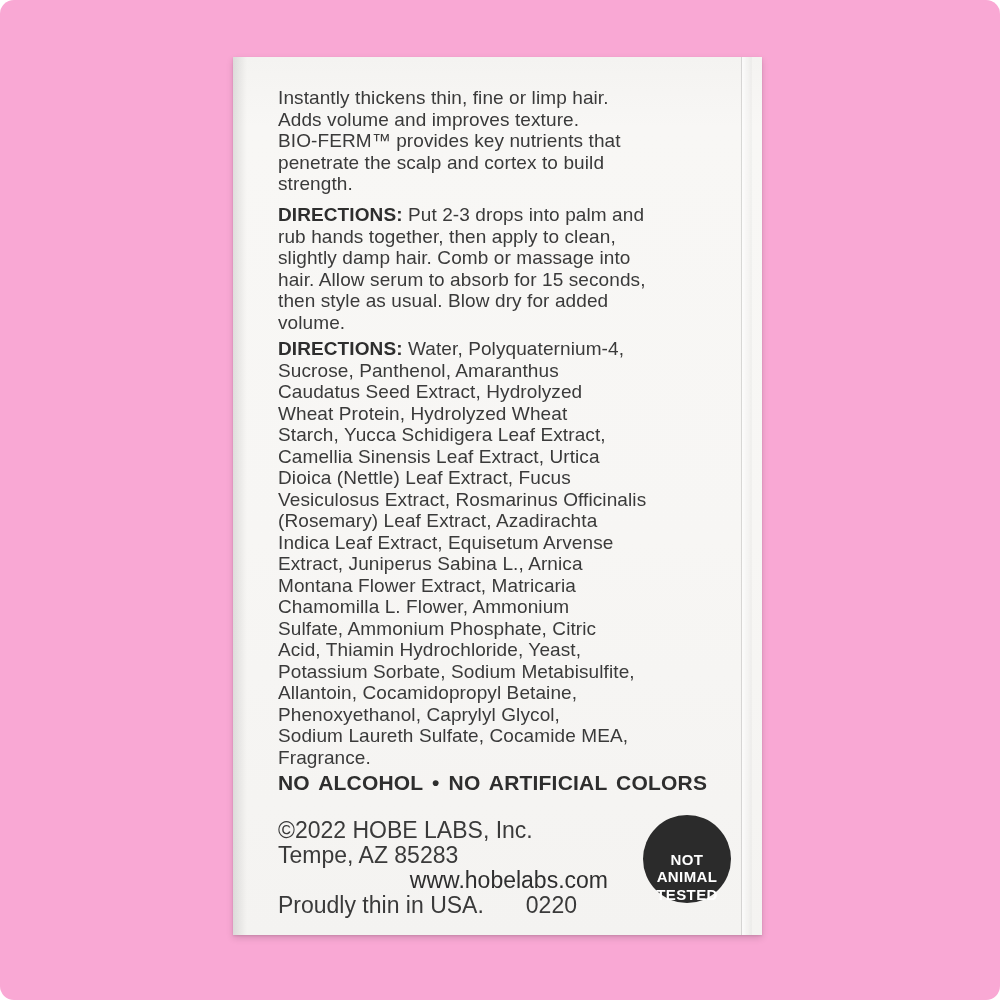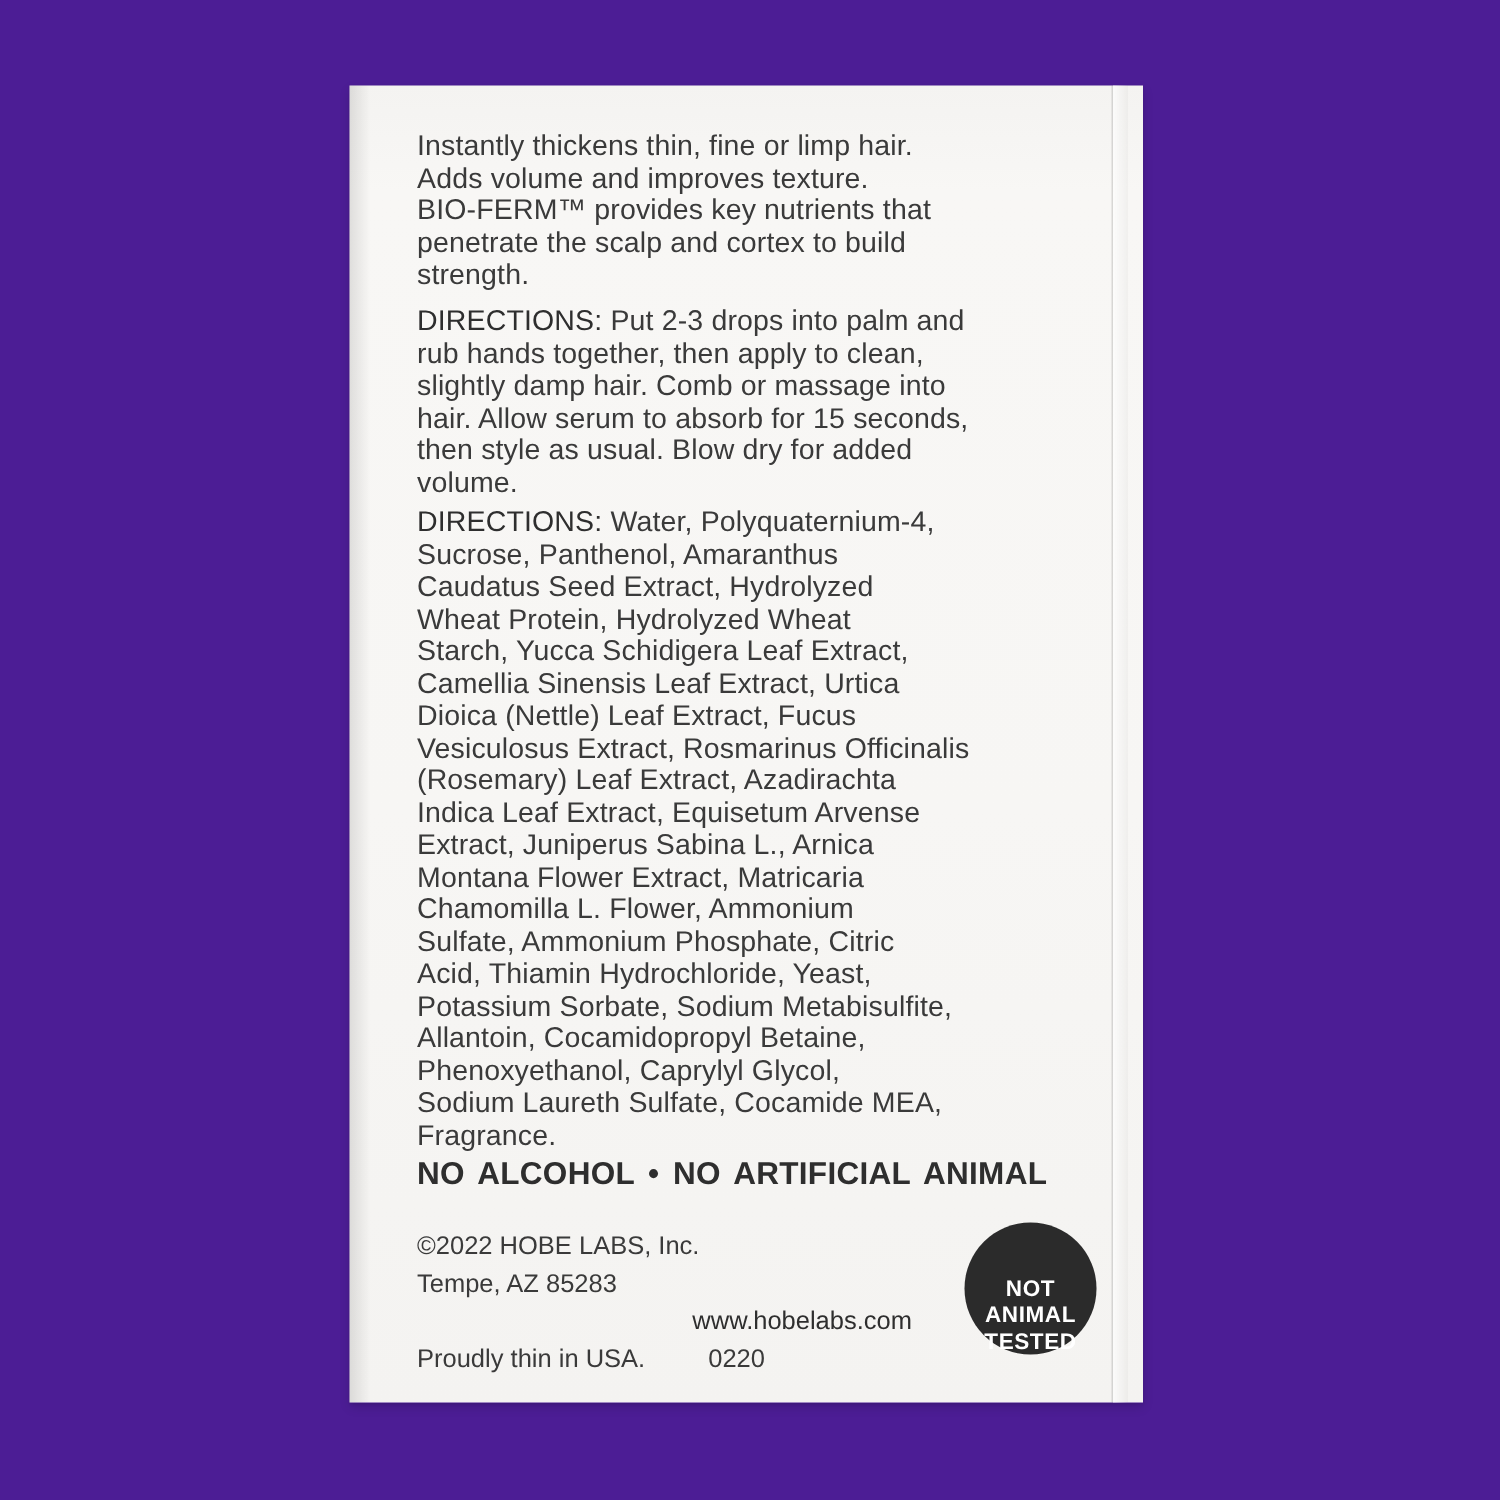--- a/index.html
+++ b/index.html
@@ -4,23 +4,24 @@
 <style>
   html, body {
     margin: 0;
     padding: 0;
     background: #ffffff;
   }
   .scene {
     position: relative;
     width: 1000px;
     height: 1000px;
-    background: #4c1d95;
+    background: #f9a8d4;
     overflow: hidden;
     font-family: "Liberation Sans", sans-serif;
+    border-radius: 14px;
   }
   
   .box {
     position: absolute;
     left: 233px;
     top: 57px;
     width: 529px;
     height: 878px;
     background: linear-gradient(180deg, #f4f3f1 0%, #f8f7f5 8%, #f7f6f4 55%, #f4f3f1 100%);
     box-shadow: 0 3px 7px rgba(0,0,0,0.14), 0 1px 2px rgba(0,0,0,0.10);
@@ -46,21 +47,21 @@
     position: absolute;
     left: 45px;
     width: 452px;
     color: #3a3a3a;
     font-size: 19px;
     line-height: 21.5px;
     white-space: pre-line;
     letter-spacing: 0.1px;
   }
   .run-in-label {
-    font-weight: 400;
+    font-weight: 700;
     color: #2e2e2e;
   }
   .description { top: 30px; }
   .directions  { top: 147px; }
   .ingredients { top: 281px; }
   .claims {
     position: absolute;
     left: 45px;
     top: 714px;
     width: 460px;
@@ -70,21 +71,21 @@
     letter-spacing: 0.2px;
     word-spacing: 3px;
     white-space: nowrap;
   }
   .footer {
     position: absolute;
     left: 45px;
     top: 761px;
     width: 330px;
     color: #3a3a3a;
-    font-size: 17px;
+    font-size: 23px;
     line-height: 25px;
   }
   .footer .site { font-weight: 400; color: #2e2e2e; text-align: right; }
   .made-row {
     display: flex;
     align-items: baseline;
   }
   .batch {
     margin-left: 42px;
   }
@@ -141,21 +142,21 @@
 Montana Flower Extract, Matricaria
 Chamomilla L. Flower, Ammonium
 Sulfate, Ammonium Phosphate, Citric
 Acid, Thiamin Hydrochloride, Yeast,
 Potassium Sorbate, Sodium Metabisulfite,
 Allantoin, Cocamidopropyl Betaine,
 Phenoxyethanol, Caprylyl Glycol,
 Sodium Laureth Sulfate, Cocamide MEA,
 Fragrance.</span></div>
 
-    <div class="claims">NO ALCOHOL • NO ARTIFICIAL ANIMAL</div>
+    <div class="claims">NO ALCOHOL • NO ARTIFICIAL COLORS</div>
 
     <div class="footer">
       <div>©2022 HOBE LABS, Inc.</div>
       <div>Tempe, AZ 85283</div>
       <div class="site">www.hobelabs.com</div>
       <div class="made-row">
         <span>Proudly thin in USA.</span>
         <span class="batch">0220</span>
       </div>
     </div>

